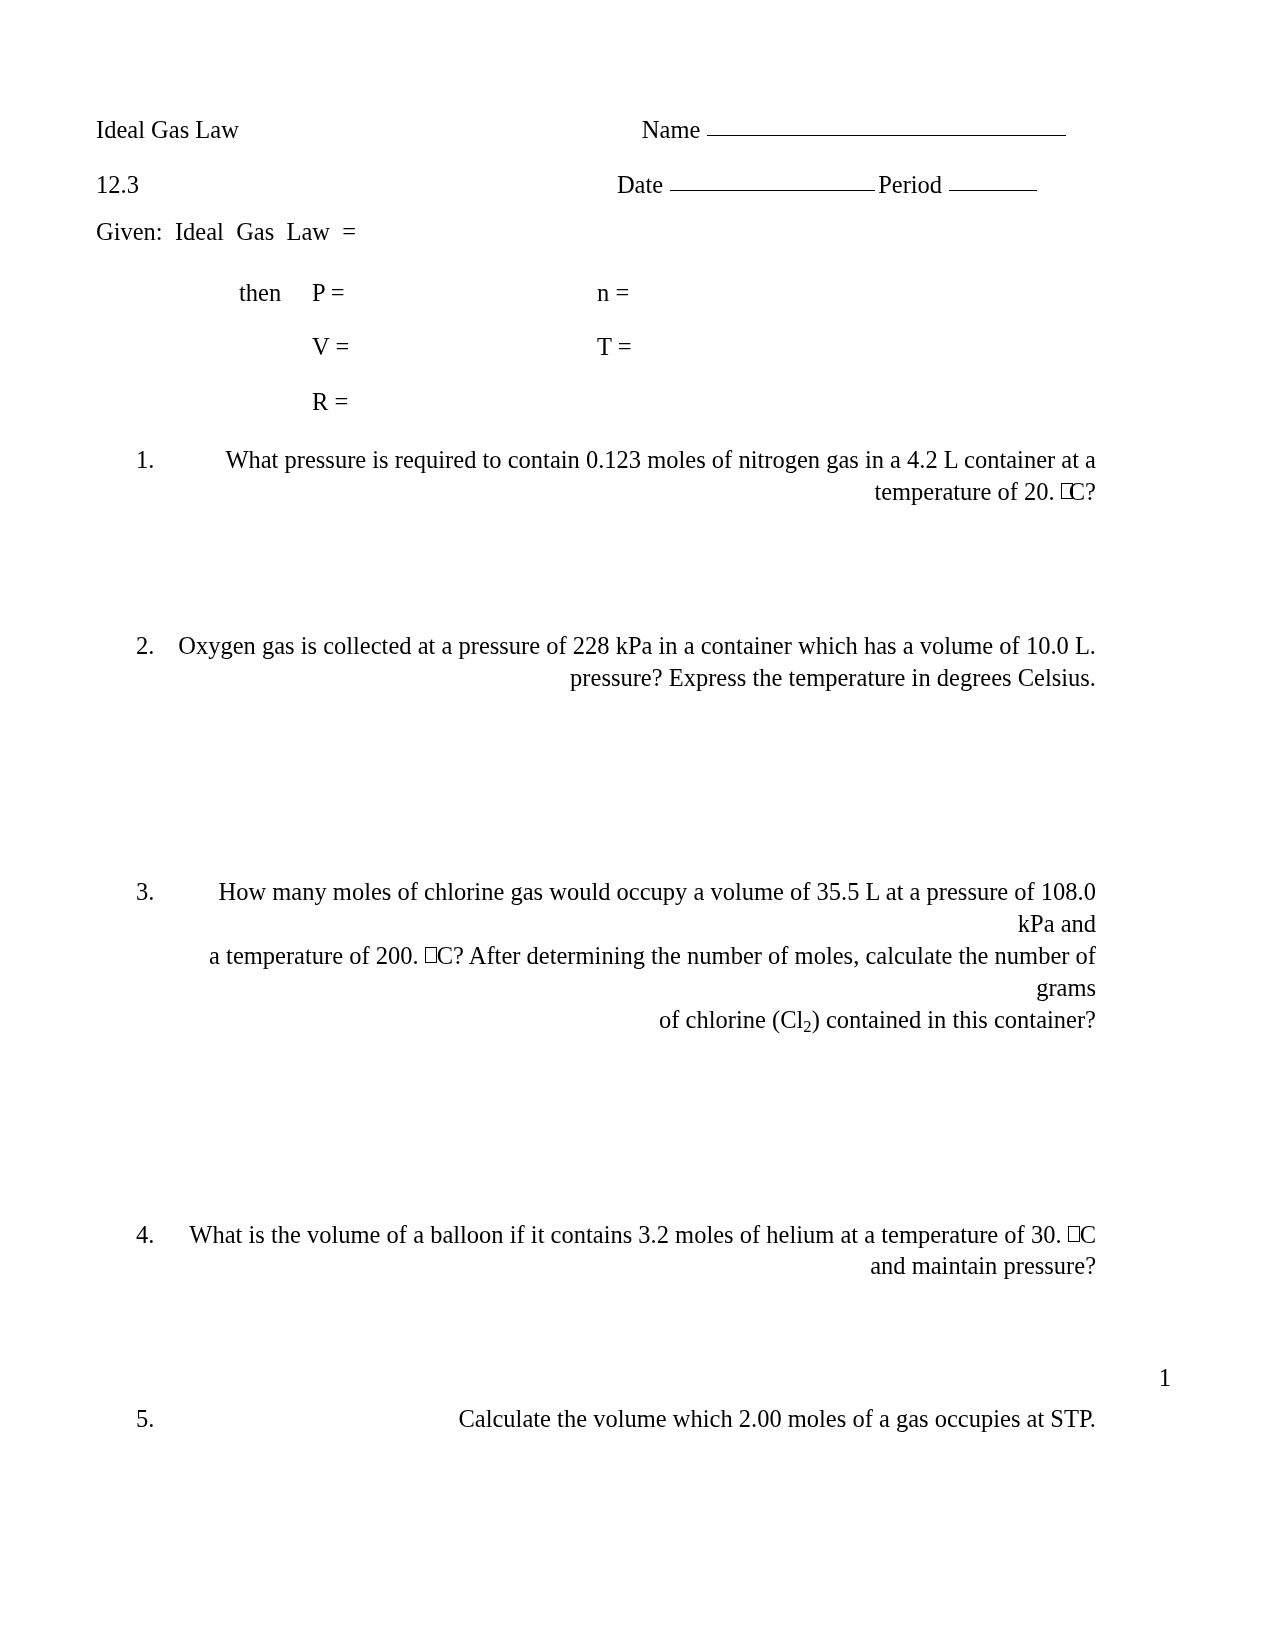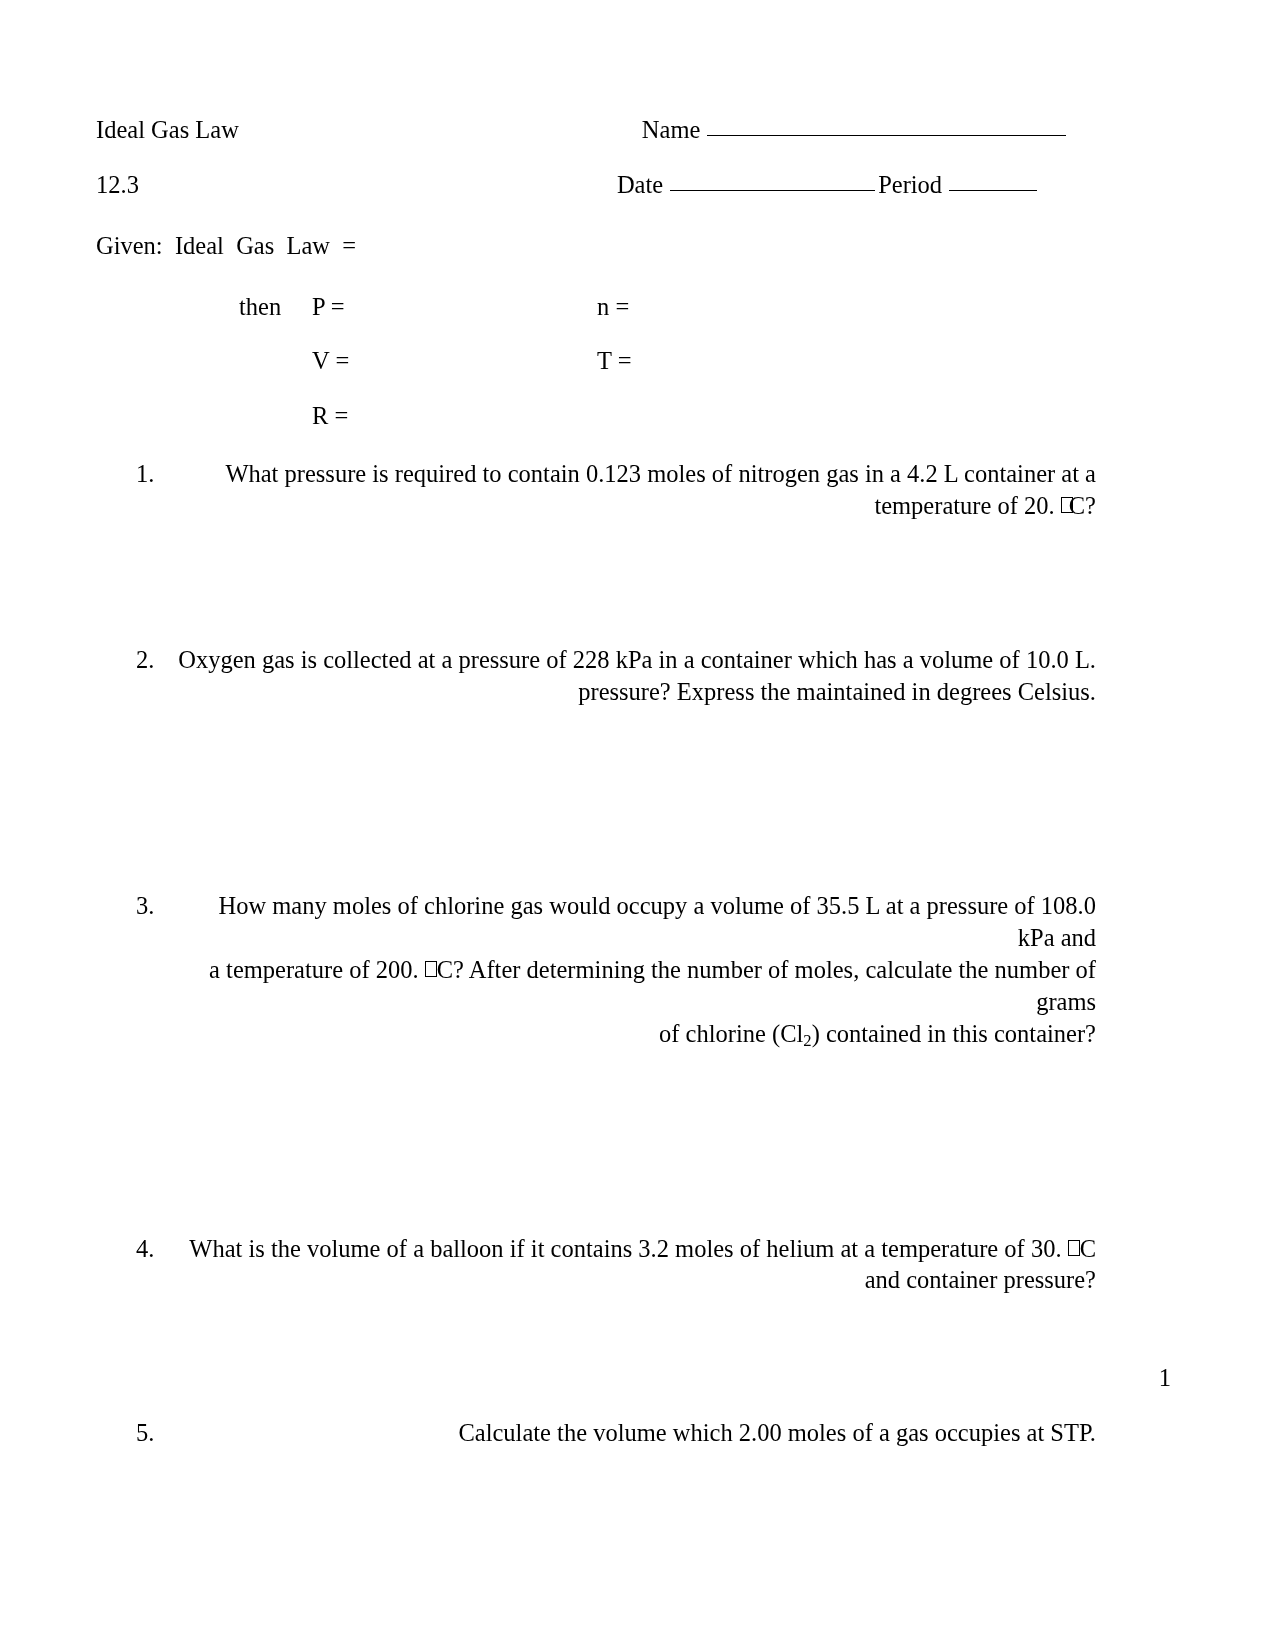--- a/index.html
+++ b/index.html
@@ -30,21 +30,21 @@
   }
 
   
   .hdr-row {
     display: flex;
     align-items: baseline;
     font-size: 24.5px;
     line-height: 1.0;
   }
   .hdr-row-1 { margin-bottom: 30px; }
-  .hdr-row-2 { margin-bottom: 37px; }
+  .hdr-row-2 { margin-bottom: 23px; }
 
   .hdr-left { white-space: nowrap; }
 
   .hdr-title { }
   .hdr-section { }
 
   .spacer-name { width: 403px; }
   .spacer-date { width: 478px; }
 
   .lbl { white-space: nowrap; }
@@ -195,42 +195,42 @@
           <p><span>temperature of 20. </span><span class="tofu tofu-tight"></span><span>C?</span></p>
         </div>
       </div>
 
       <div class="gap-1"></div>
 
       <div class="q">
         <span class="q-num">2.</span>
         <div class="q-body">
           <p><span>Oxygen gas is collected at a pressure of 228 kPa in a container which has a volume of 10.0 L.</span></p>
-          <p><span>pressure?  Express the maintained in degrees Celsius.</span></p>
+          <p><span>pressure?  Express the temperature in degrees Celsius.</span></p>
         </div>
       </div>
 
       <div class="gap-2"></div>
 
       <div class="q">
         <span class="q-num">3.</span>
         <div class="q-body">
           <p><span>How many moles of chlorine gas would occupy a volume of 35.5 L at a pressure of 108.0 kPa and</span></p>
           <p><span>a temperature of 200. </span><span class="tofu"></span><span>C?  After determining the number of moles, calculate the number of grams</span></p>
           <p><span>of chlorine (Cl</span><sub>2</sub><span>) contained in this container?</span></p>
         </div>
       </div>
 
       <div class="gap-3"></div>
 
       <div class="q">
         <span class="q-num">4.</span>
         <div class="q-body">
           <p><span>What is the volume of a balloon if it contains 3.2 moles of helium at a temperature of 30. </span><span class="tofu"></span><span>C</span></p>
-          <p><span>and container pressure?</span></p>
+          <p><span>and maintain pressure?</span></p>
         </div>
       </div>
 
       <div class="gap-4"></div>
 
       <div class="q">
         <span class="q-num">5.</span>
         <div class="q-body">
           <p><span>Calculate the volume which 2.00 moles of a gas occupies at STP.</span></p>
         </div>

